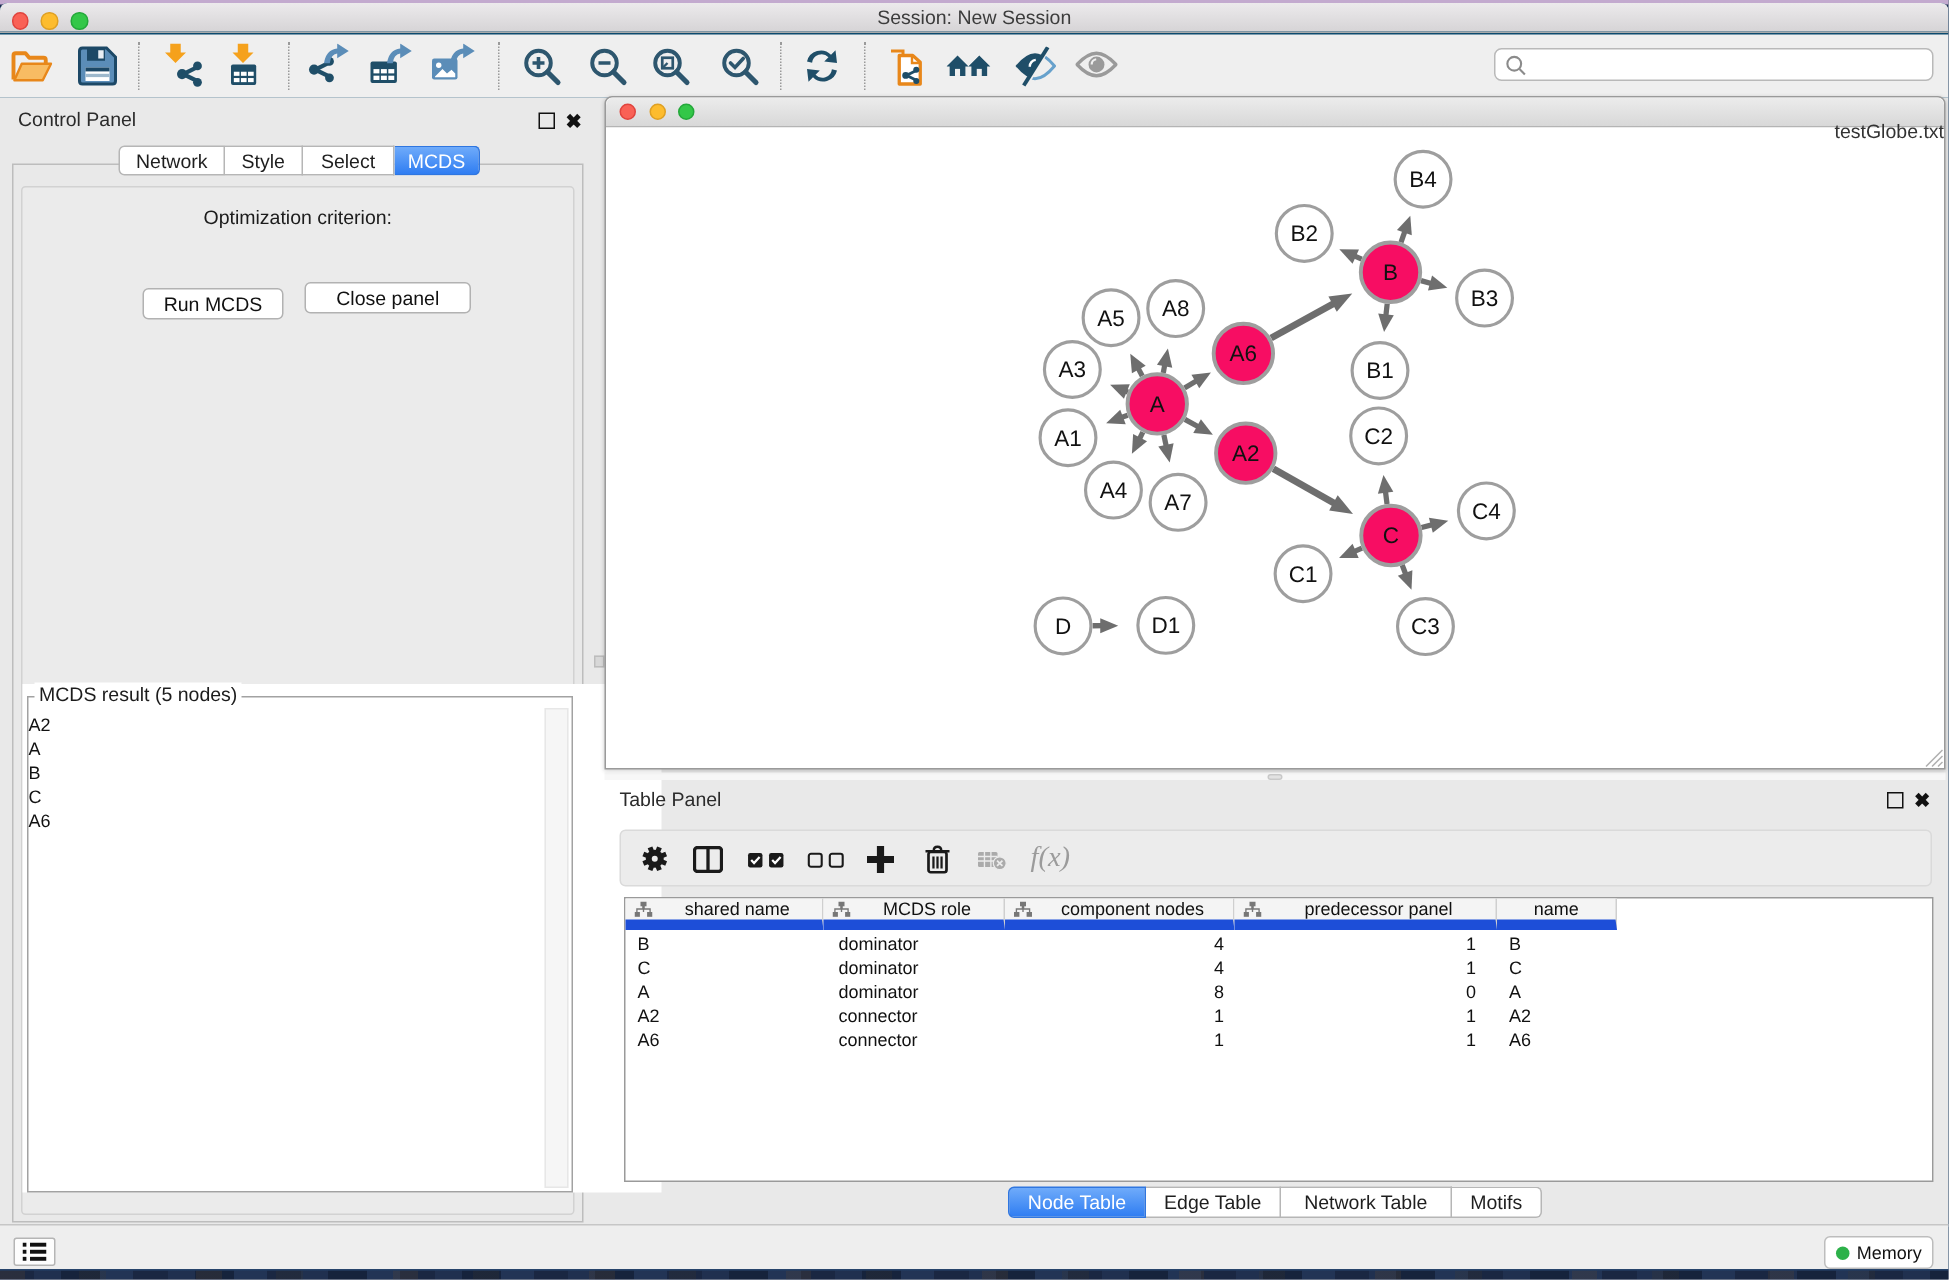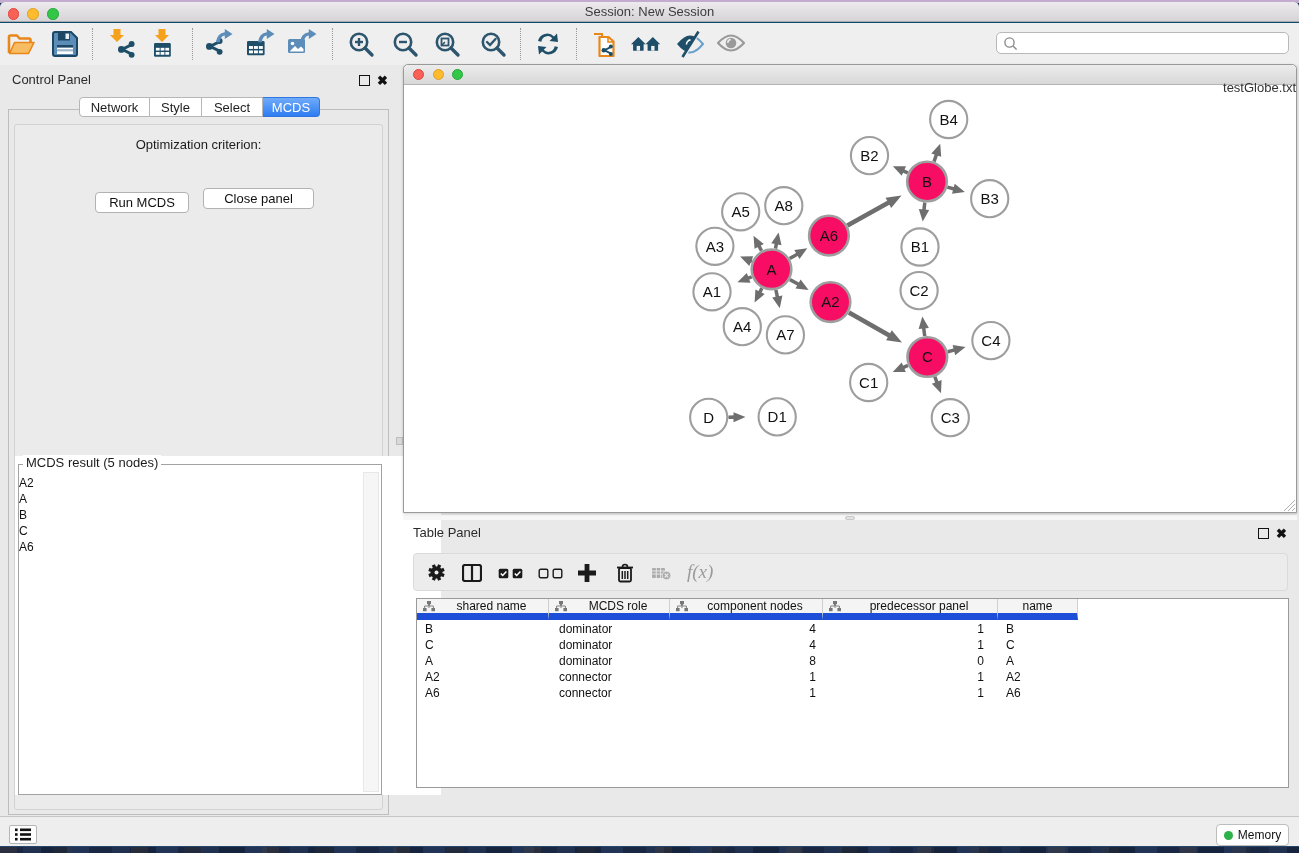--- a/index.html
+++ b/index.html
@@ -414,20 +414,26 @@
 <div class="trow" style="left:8px;top:70.1px;">A2</div>
 <div class="trow" style="left:142px;top:70.1px;">connector</div>
 <div class="trow" style="left:253px;top:70.1px;width:146px;text-align:right;">1</div>
 <div class="trow" style="left:406px;top:70.1px;width:161px;text-align:right;">1</div>
 <div class="trow" style="left:589px;top:70.1px;">A2</div>
 <div class="trow" style="left:8px;top:86.3px;">A6</div>
 <div class="trow" style="left:142px;top:86.3px;">connector</div>
 <div class="trow" style="left:253px;top:86.3px;width:146px;text-align:right;">1</div>
 <div class="trow" style="left:406px;top:86.3px;width:161px;text-align:right;">1</div>
 <div class="trow" style="left:589px;top:86.3px;">A6</div>
+    </div>
+    <div class="tabrow" style="left:672px; top:726px;">
+      <div class="tab first sel" style="width:92px; height:21px;">Node Table</div>
+      <div class="tab" style="width:90px; height:21px;">Edge Table</div>
+      <div class="tab" style="width:114px; height:21px;">Network Table</div>
+      <div class="tab last" style="width:60px; height:21px;">Motifs</div>
     </div>
   </div>
 
   <div class="abs" id="netwin">
     <div id="net-titlebar">
       <div class="tl" style="left:9px;top:4px;width:11px;height:11px;background:#f96156;border:0.5px solid #e0443e;"></div>
       <div class="tl" style="left:29px;top:4px;width:11px;height:11px;background:#fdbc2e;border:0.5px solid #dfa023;"></div>
       <div class="tl" style="left:48px;top:4px;width:11px;height:11px;background:#33c748;border:0.5px solid #24a83a;"></div>
       <div id="net-title">testGlobe.txt</div>
     </div>

